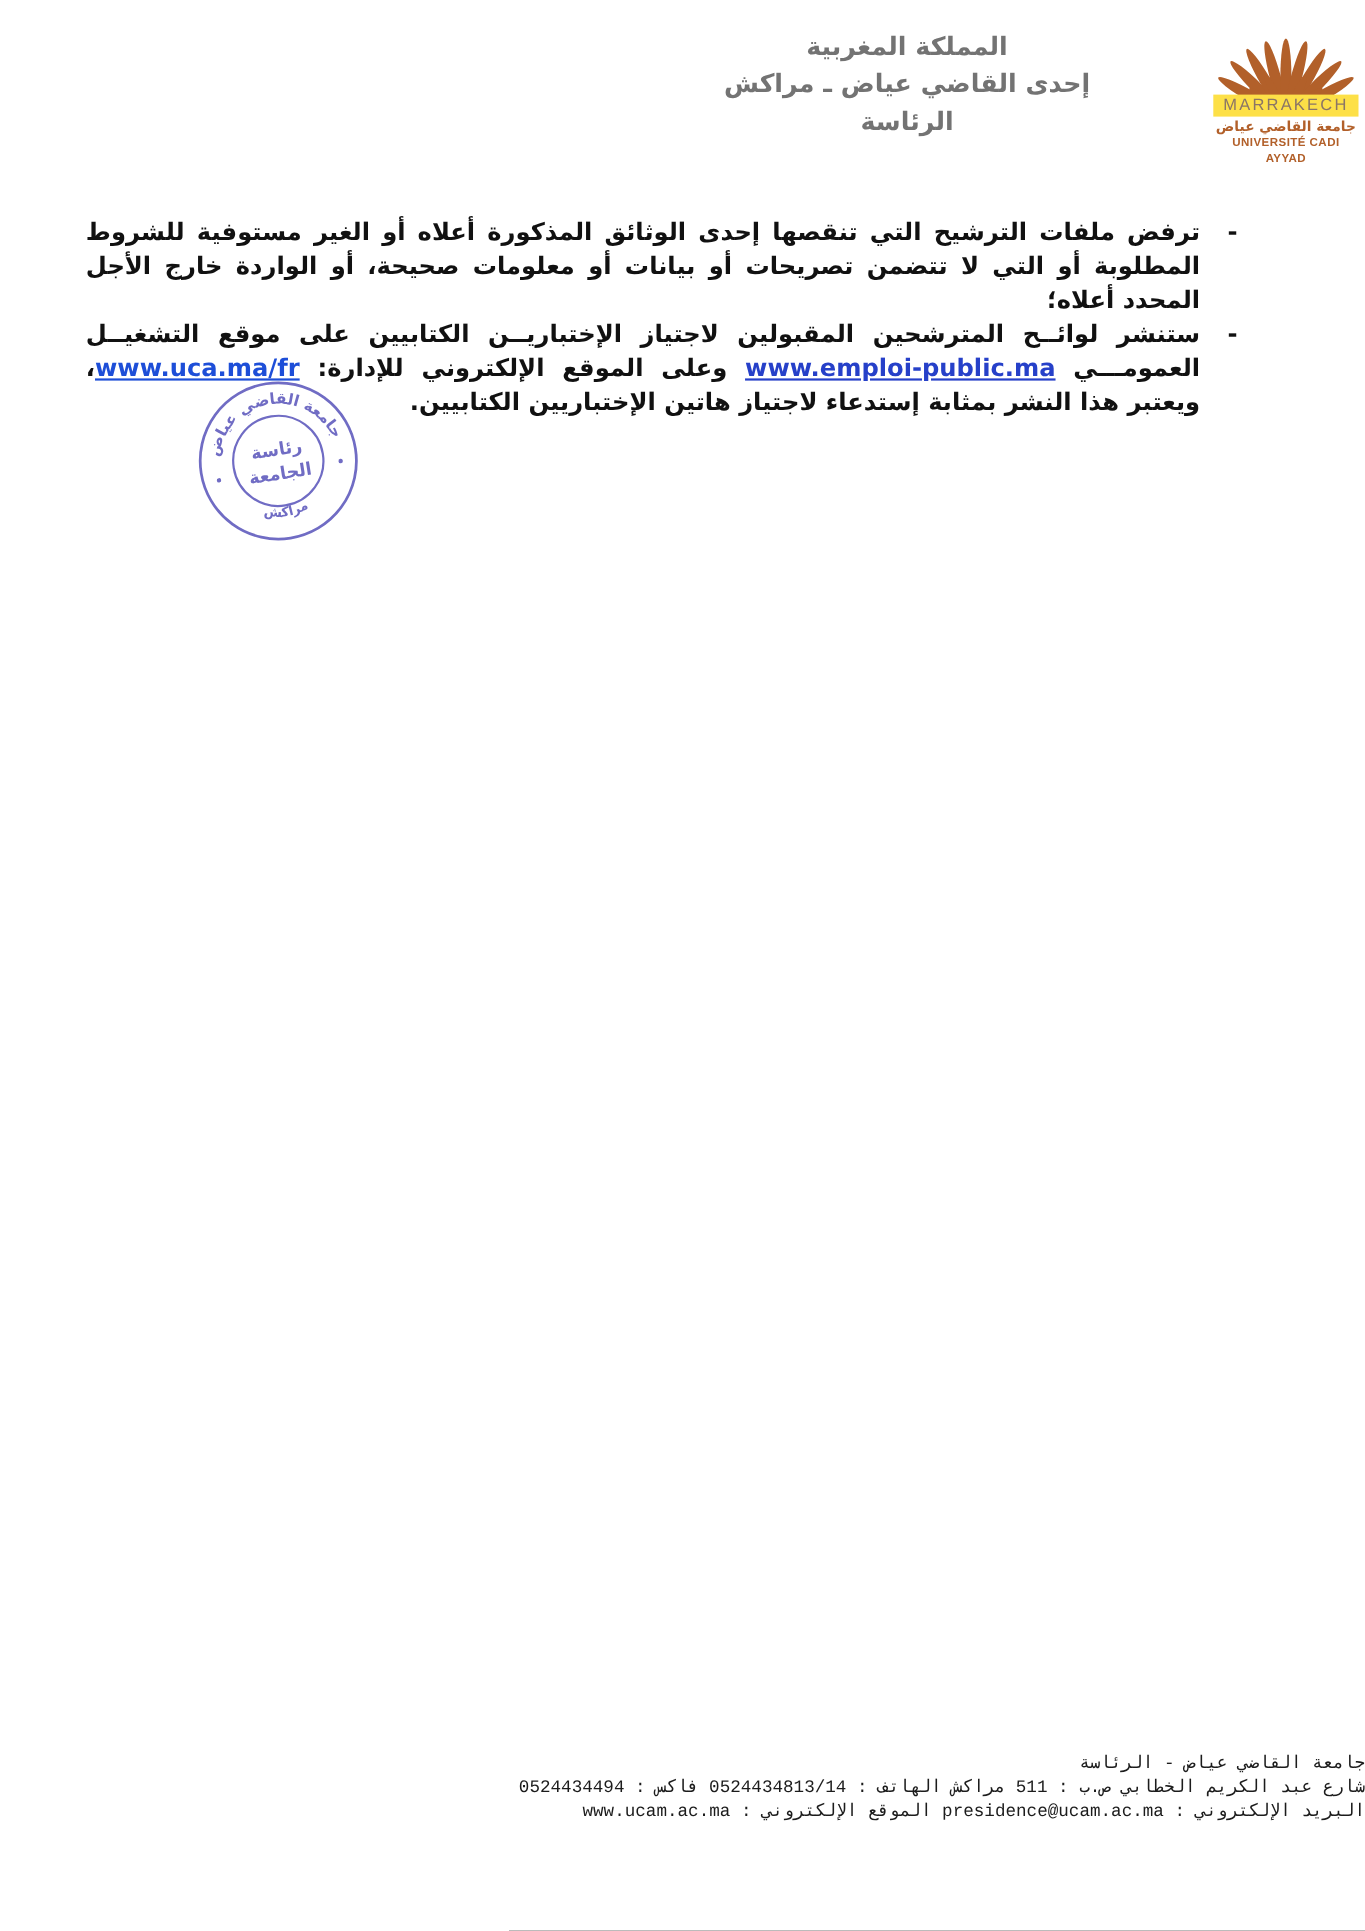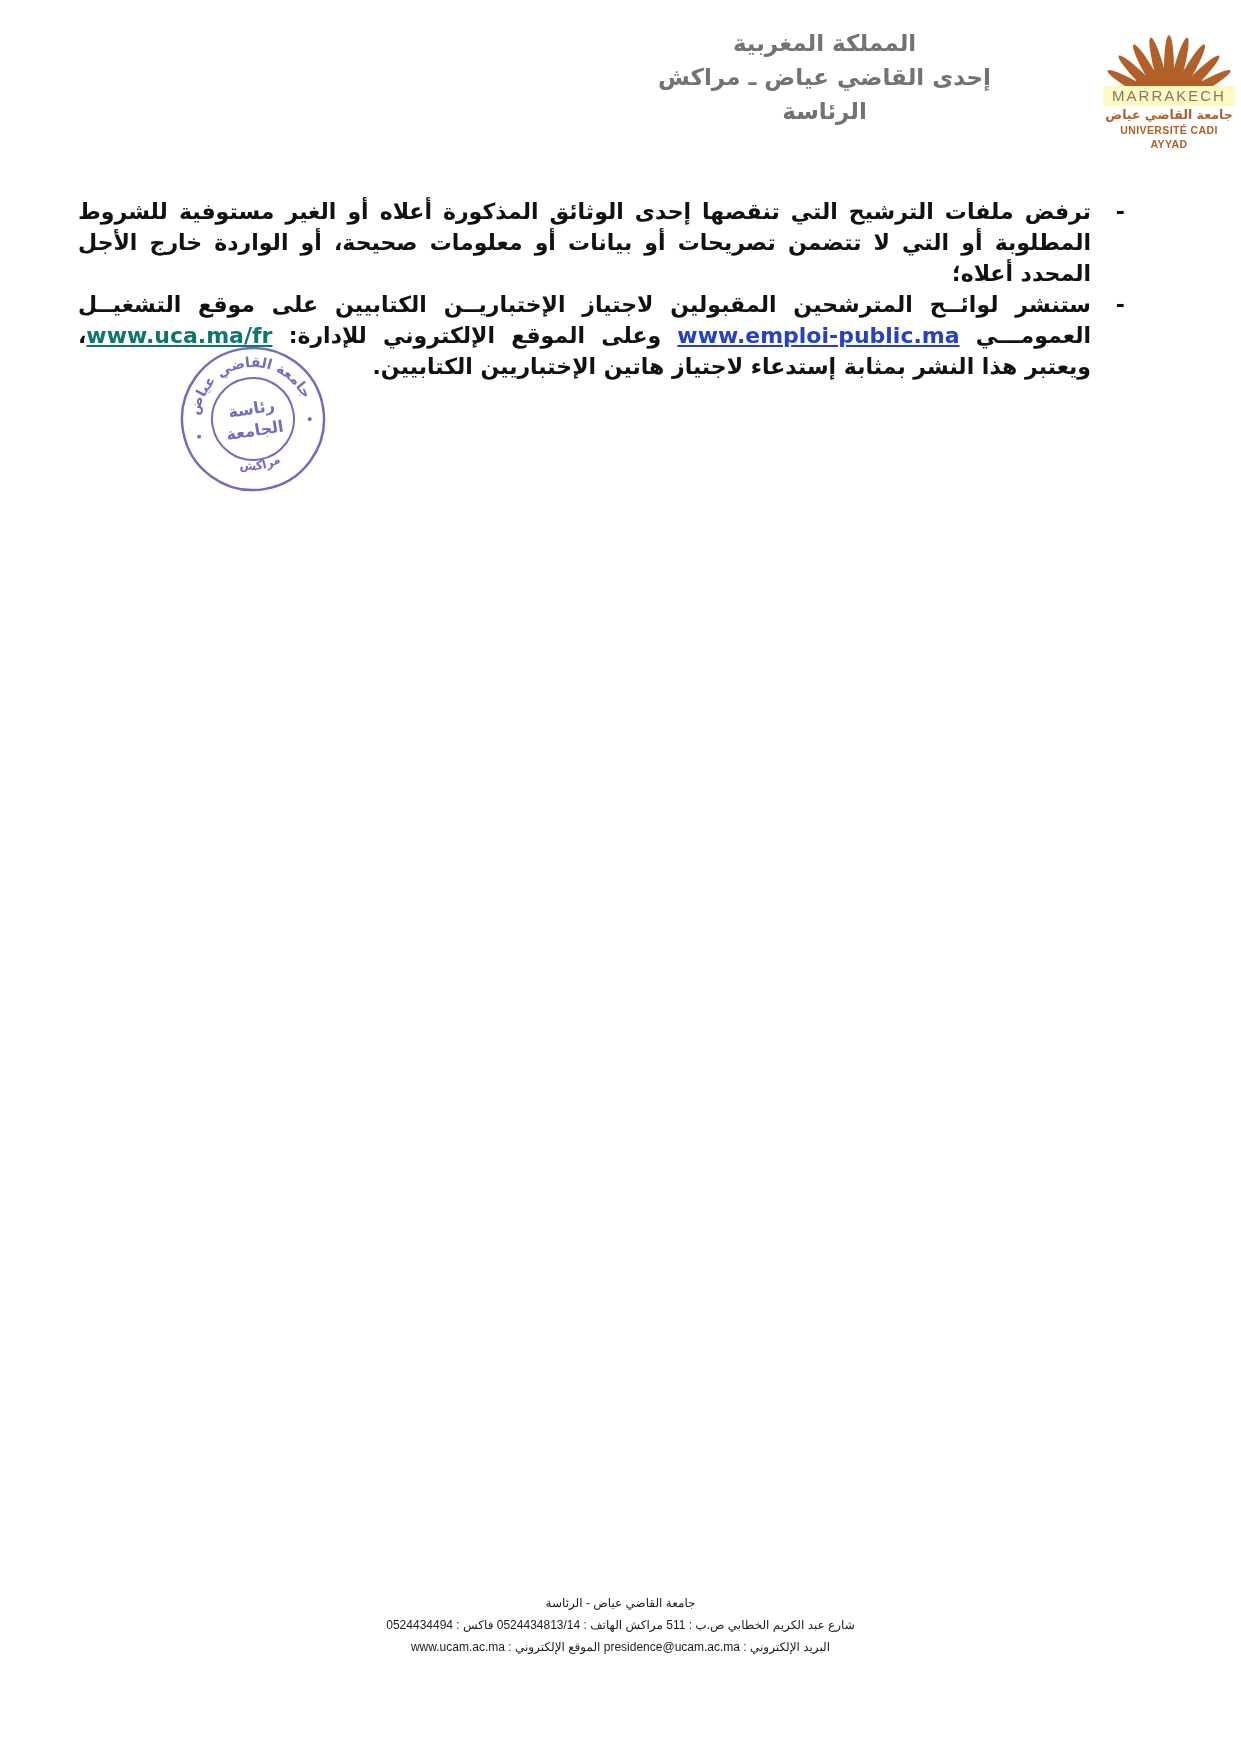--- a/index.html
+++ b/index.html
@@ -27,21 +27,21 @@
     font-weight:bold;font-size:23px;line-height:34px;
     color:#737373;
   }
   .logo{
     position:absolute;top:14px;right:6px;width:132px;
     text-align:center;
   }
   .logo svg{display:block;width:132px;height:92px;}
   .fan-petal{fill:var(--logo-brown);}
   .logo-city{
-    position:relative;margin-top:-20px;background:#fef9c3;
+    position:relative;margin-top:-20px;background:#fde047;
     font-family:"Liberation Sans", sans-serif;
     font-size:15px;letter-spacing:2px;color:var(--logo-text-brown);
     padding:1px 0 2px;
   }
   .logo-ar{
     direction:rtl;font-size:12.5px;font-weight:bold;color:var(--logo-brown);
     line-height:16px;margin-top:1px;
   }
   .logo-fr{
     font-family:"Liberation Sans", sans-serif;
@@ -55,37 +55,37 @@
     font-size:22px;font-weight:bold;line-height:31px;
     text-align:justify;
   }
   .bullet{position:relative;}
   .bullet .marker{
     position:absolute;right:-34px;top:0;
     font-weight:bold;
   }
   a.link{font-weight:bold;text-decoration:underline;unicode-bidi:embed;}
   a.link.blue{color:var(--link-blue);}
-  a.link.dark{color:#0f766e;}
+  a.link.dark{color:#1d4ed8;}
   
   .stamp{
     position:absolute;top:344px;left:178px;width:150px;height:150px;
     transform:rotate(-9deg);
     opacity:.88;
   }
   .stamp svg{width:150px;height:150px;}
   .stamp circle{fill:none;stroke:var(--stamp-blue);}
   .stamp text{fill:var(--stamp-blue);font-weight:bold;font-family:"DejaVu Sans", sans-serif;}
   .stamp .ring-dot{fill:var(--stamp-blue);stroke:none;}
   
   .footer{
     position:absolute;top:1592px;left:0;right:0;
-    direction:rtl;text-align:center;
-    font-family:Liberation Sans, sans-serif;
-    font-size:12px;line-height:22px;color:#1c1c1c;
+    direction:rtl;text-align:right;
+    font-family:Liberation Mono, monospace;
+    font-size:16px;line-height:22px;color:#1c1c1c;
     font-weight:normal;
   }
   .footer .ltr{unicode-bidi:embed;direction:ltr;}
 </style>
 </head>
 <body>
 
 <div class="page">
 
   <div class="header-text">

